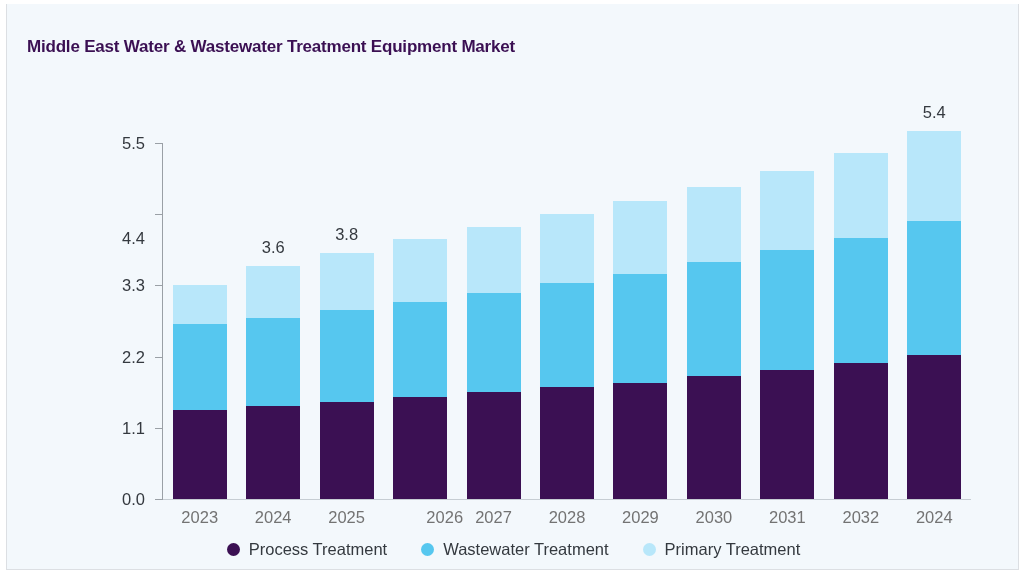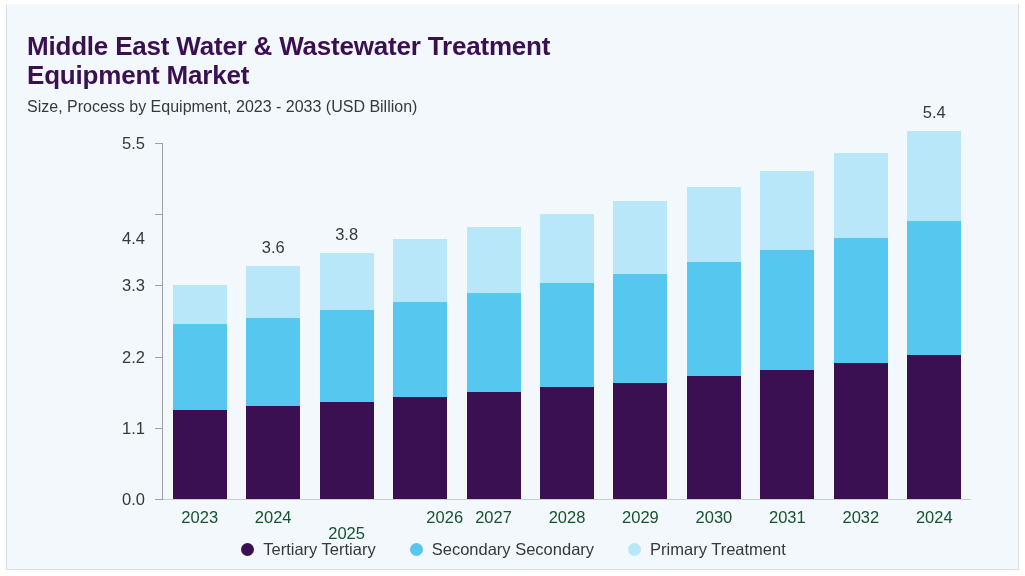--- a/index.html
+++ b/index.html
@@ -23,21 +23,21 @@
     left: 6px; top: 4px;
     width: 1013px; height: 6px;
     background: #56c7ef;
   }
 
   
   #header { position: absolute; left: 0; top: 6px; width: 100%; height: 112px; }
   #title {
     position: absolute; left: 20px; top: 22px;
     width: 640px;
-    font-size: 26px; font-weight: bold;
+    font-size: 17px; font-weight: bold;
     line-height: 29px;
     color: #3b1053;
     letter-spacing: -0.2px;
   }
   #subtitle {
     position: absolute; left: 20px; top: 88px;
     font-size: 16px; color: #34393f;
   }
 
   
@@ -104,21 +104,21 @@
   .seg { width: 100%; }
   .bar-label {
     position: absolute; left: -16px; width: 86px;
     text-align: center;
     font-size: 16.5px; color: #34393f;
     white-space: nowrap;
   }
   .x-tick-label {
     position: absolute; top: 504px;
     width: 86px; text-align: center;
-    font-size: 16.5px; color: #14532d;
+    font-size: 16.5px; color: #737373;
   }
 
   
   #legend {
     position: absolute; left: 0; top: 536px; width: 1013px;
     display: flex; justify-content: center; align-items: center;
     gap: 34px;
   }
   .legend-item { display: flex; align-items: center; gap: 9px; }
   .legend-dot { width: 13px; height: 13px; border-radius: 50%; }
@@ -126,21 +126,20 @@
 </style>
 </head>
 <body>
 
 <div id="top-accent"></div>
 
 <div id="card">
 
   <div id="header">
     <div id="title">Middle East Water &amp; Wastewater Treatment Equipment Market</div>
-    <div id="subtitle">Size, Process by Equipment, 2023 - 2033 (USD Billion)</div>
 
   </div>
 
   <div id="y-axis-line"></div>
   <div id="x-axis-line"></div>
 
   <div id="y-ticks">
       <div class="y-tick-label" style="top: 495px; right: 873px;">0.0</div>
       <div class="y-tick-mark" style="top: 495px;"></div>
       <div class="y-tick-label" style="top: 423.8px; right: 873px;">1.1</div>
@@ -209,39 +208,39 @@
       <div class="bar-group" style="left: 744.273px;">
         <div class="seg" style="background: rgb(184, 231, 250); height: 89.9709px;"></div>
         <div class="seg" style="background: rgb(86, 199, 239); height: 133.985px;"></div>
         <div class="seg" style="background: rgb(59, 16, 83); height: 143.695px;"></div>
       </div>
     </div>
 
   <div id="x-ticks">
       <div class="x-tick-label" style="left: 149.727px;">2023</div>
       <div class="x-tick-label" style="left: 223.182px;">2024</div>
-      <div class="x-tick-label" style="left: 296.636px; margin-top: 16px;">2025</div>
+      <div class="x-tick-label" style="left: 296.636px;">2025</div>
       <div class="x-tick-label" style="left: 370.091px; text-align: right;">2026</div>
       <div class="x-tick-label" style="left: 443.545px;">2027</div>
       <div class="x-tick-label" style="left: 517px;">2028</div>
       <div class="x-tick-label" style="left: 590.455px;">2029</div>
       <div class="x-tick-label" style="left: 663.909px;">2030</div>
       <div class="x-tick-label" style="left: 737.364px;">2031</div>
       <div class="x-tick-label" style="left: 810.818px;">2032</div>
       <div class="x-tick-label" style="left: 884.273px;">2024</div>
     </div>
 
   <div id="legend">
       <div class="legend-item">
         <span class="legend-dot" style="background: rgb(59, 16, 83);"></span>
-        <span class="legend-label">Tertiary Tertiary</span>
+        <span class="legend-label">Process Treatment</span>
       </div>
       <div class="legend-item">
         <span class="legend-dot" style="background: rgb(86, 199, 239);"></span>
-        <span class="legend-label">Secondary Secondary</span>
+        <span class="legend-label">Wastewater Treatment</span>
       </div>
       <div class="legend-item">
         <span class="legend-dot" style="background: rgb(184, 231, 250);"></span>
         <span class="legend-label">Primary Treatment</span>
       </div>
     </div>
 
 <div class="bar-label" style="left: 223.182px; top: 233.982px;">3.6</div>
     <div class="bar-label" style="left: 296.636px; top: 221.036px;">3.8</div>
     <div class="bar-label" style="left: 884.273px; top: 99.3491px;">5.4</div>

